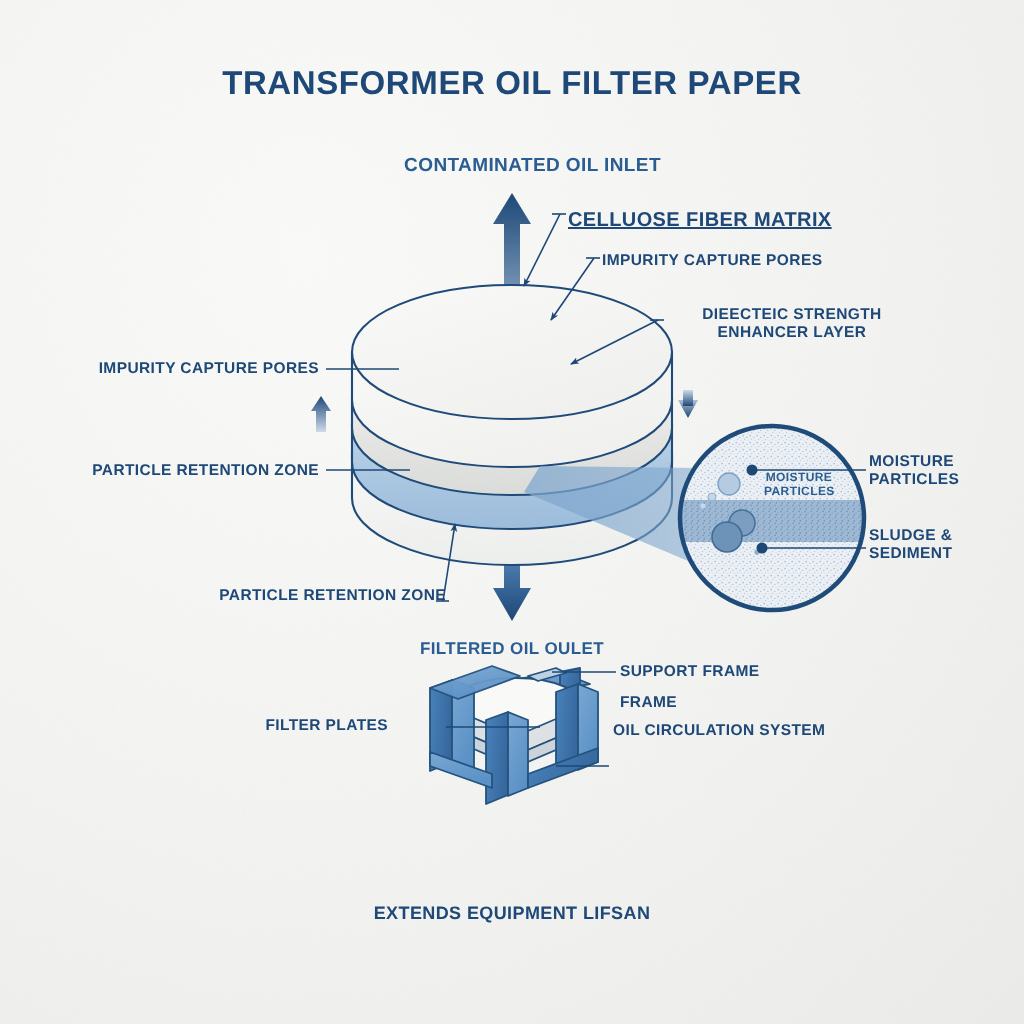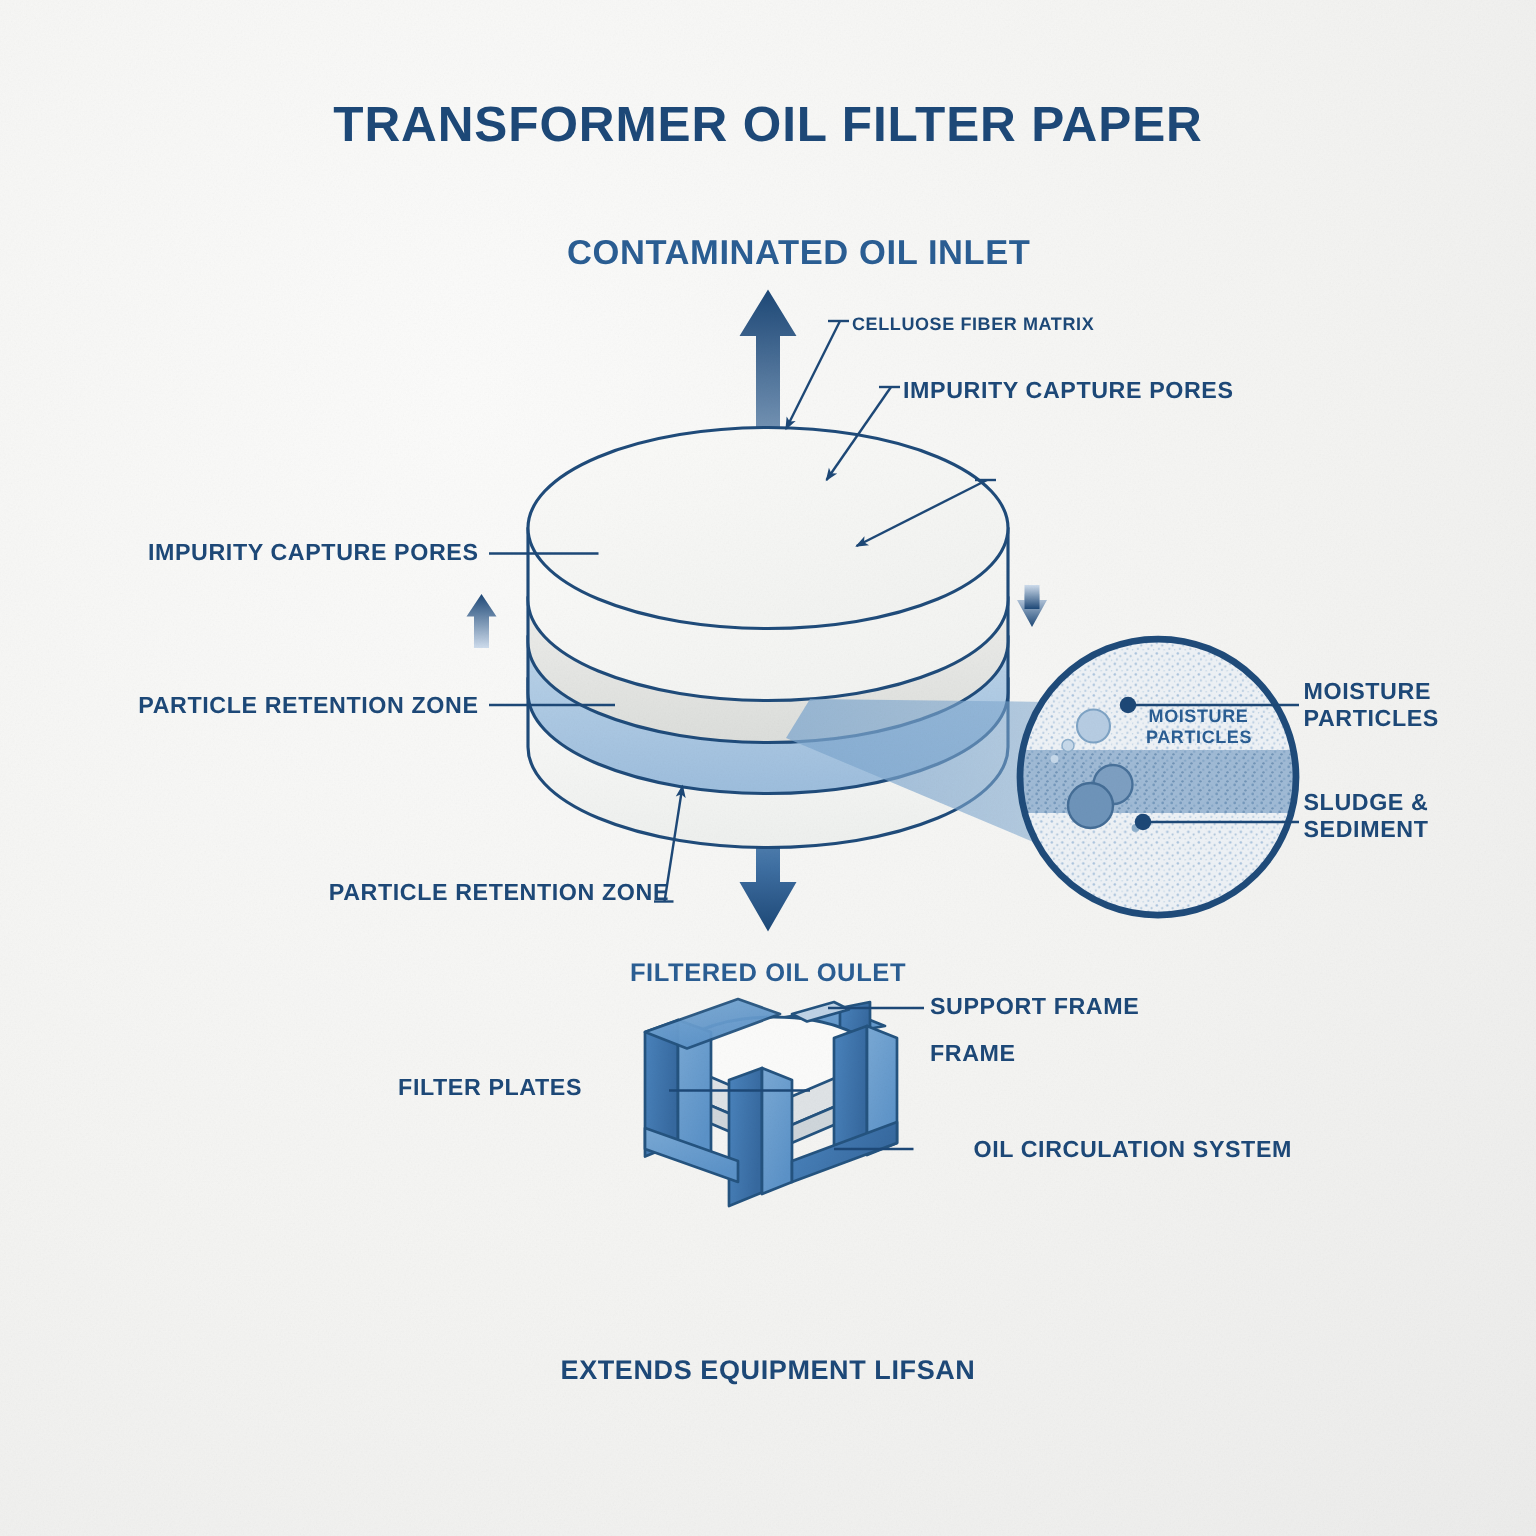--- a/index.html
+++ b/index.html
@@ -44,40 +44,40 @@
   .lbl.l  { text-align: left; }
 
   #title {
     left: 0; right: 0; top: 64px;
     font-size: 33px;
     font-weight: 700;
     letter-spacing: .6px;
     color: #1d4877;
     text-align: center;
   }
-  #inlet-label { left: 0; right: 0; top: 155px; font-size: 23px; text-align:center; color:#2a5d92;padding-left:41px;}
+  #inlet-label { left: 0; right: 0; top: 155px; font-size: 19px; text-align:center; color:#2a5d92;padding-left:41px;}
   #outlet-label { left: 0; right: 0; top: 639px; font-size: 17px; text-align:center; color:#2a5d92;}
   #press-caption { left:0; right:0; top: 814px; font-size: 20px; text-align:center; color:#1d4877;}
 
   #tag1 { left: 0; right: 0; top: 866px; font-size: 24px; text-align:center; color:#1d4877; }
   #tag2 { left: 0; right: 0; top: 903px; font-size: 18px; text-align:center; color:#1d4877; }
 
-  #lab-cellulose      { left: 568px; top: 209px; font-size: 12px; }
+  #lab-cellulose      { left: 568px; top: 209px; font-size: 20px; text-decoration: underline; }
   #lab-pores-right    { left: 602px; top: 252px; font-size: 15.5px; }
   #lab-dielectric     { left: 666px; top: 306px; font-size: 15.5px; width: 252px; text-align:center;}
   #lab-pores-left     { right: 705px; top: 360px; font-size: 15.5px; }
   #lab-retention-1    { right: 705px; top: 462px; font-size: 15.5px; }
   #lab-retention-2    { right: 578px; top: 587px; font-size: 15.5px; }
   #lab-moisture       { left: 869px; top: 453px; font-size: 15.5px; width: 115px; }
   #lab-sludge         { left: 869px; top: 527px; font-size: 15.5px; width: 118px; }
   #lab-magnifier-in   { left: 764px; top: 470px; font-size: 12px; width: 70px; text-align:center; color:#2a5d92;}
   #lab-support-frame  { left: 620px; top: 663px; font-size: 15.5px; }
   #lab-frame          { left: 620px; top: 694px; font-size: 15.5px; }
   #lab-filter-plates  { right: 636px; top: 717px; font-size: 15.5px; }
-  #lab-oil-circ       { left: 613px; top: 758px; font-size: 15.5px; margin-left: 36px; }
+  #lab-oil-circ       { left: 613px; top: 722px; font-size: 15.5px; }
 </style>
 </head>
 <body>
 
 <div id="stage">
 
   <svg id="artboard" viewBox="0 0 1024 1024" width="1024" height="1024" aria-hidden="true">
     <defs>
       <linearGradient id="gradArrowUp" x1="0" y1="1" x2="0" y2="0">
         <stop offset="0%" stop-color="#c3d6e9"></stop>
@@ -286,20 +286,21 @@
   </svg>
 
   <div class="lbl c" id="title">TRANSFORMER OIL FILTER PAPER</div>
 
   <div class="lbl c" id="inlet-label">CONTAMINATED OIL INLET</div>
 
   <div class="lbl l" id="lab-cellulose">CELLUOSE FIBER MATRIX</div>
 
   <div class="lbl l" id="lab-pores-right">IMPURITY CAPTURE PORES</div>
 
+  <div class="lbl c" id="lab-dielectric">DIEECTEIC STRENGTH ENHANCER LAYER</div>
 
   <div class="lbl r" id="lab-pores-left">IMPURITY CAPTURE PORES</div>
 
   <div class="lbl r" id="lab-retention-1">PARTICLE RETENTION ZONE</div>
 
   <div class="lbl r" id="lab-retention-2">PARTICLE RETENTION ZONE</div>
 
   <div class="lbl c" id="lab-magnifier-in">MOISTURE PARTICLES</div>
 
   <div class="lbl l" id="lab-moisture">MOISTURE PARTICLES</div>

